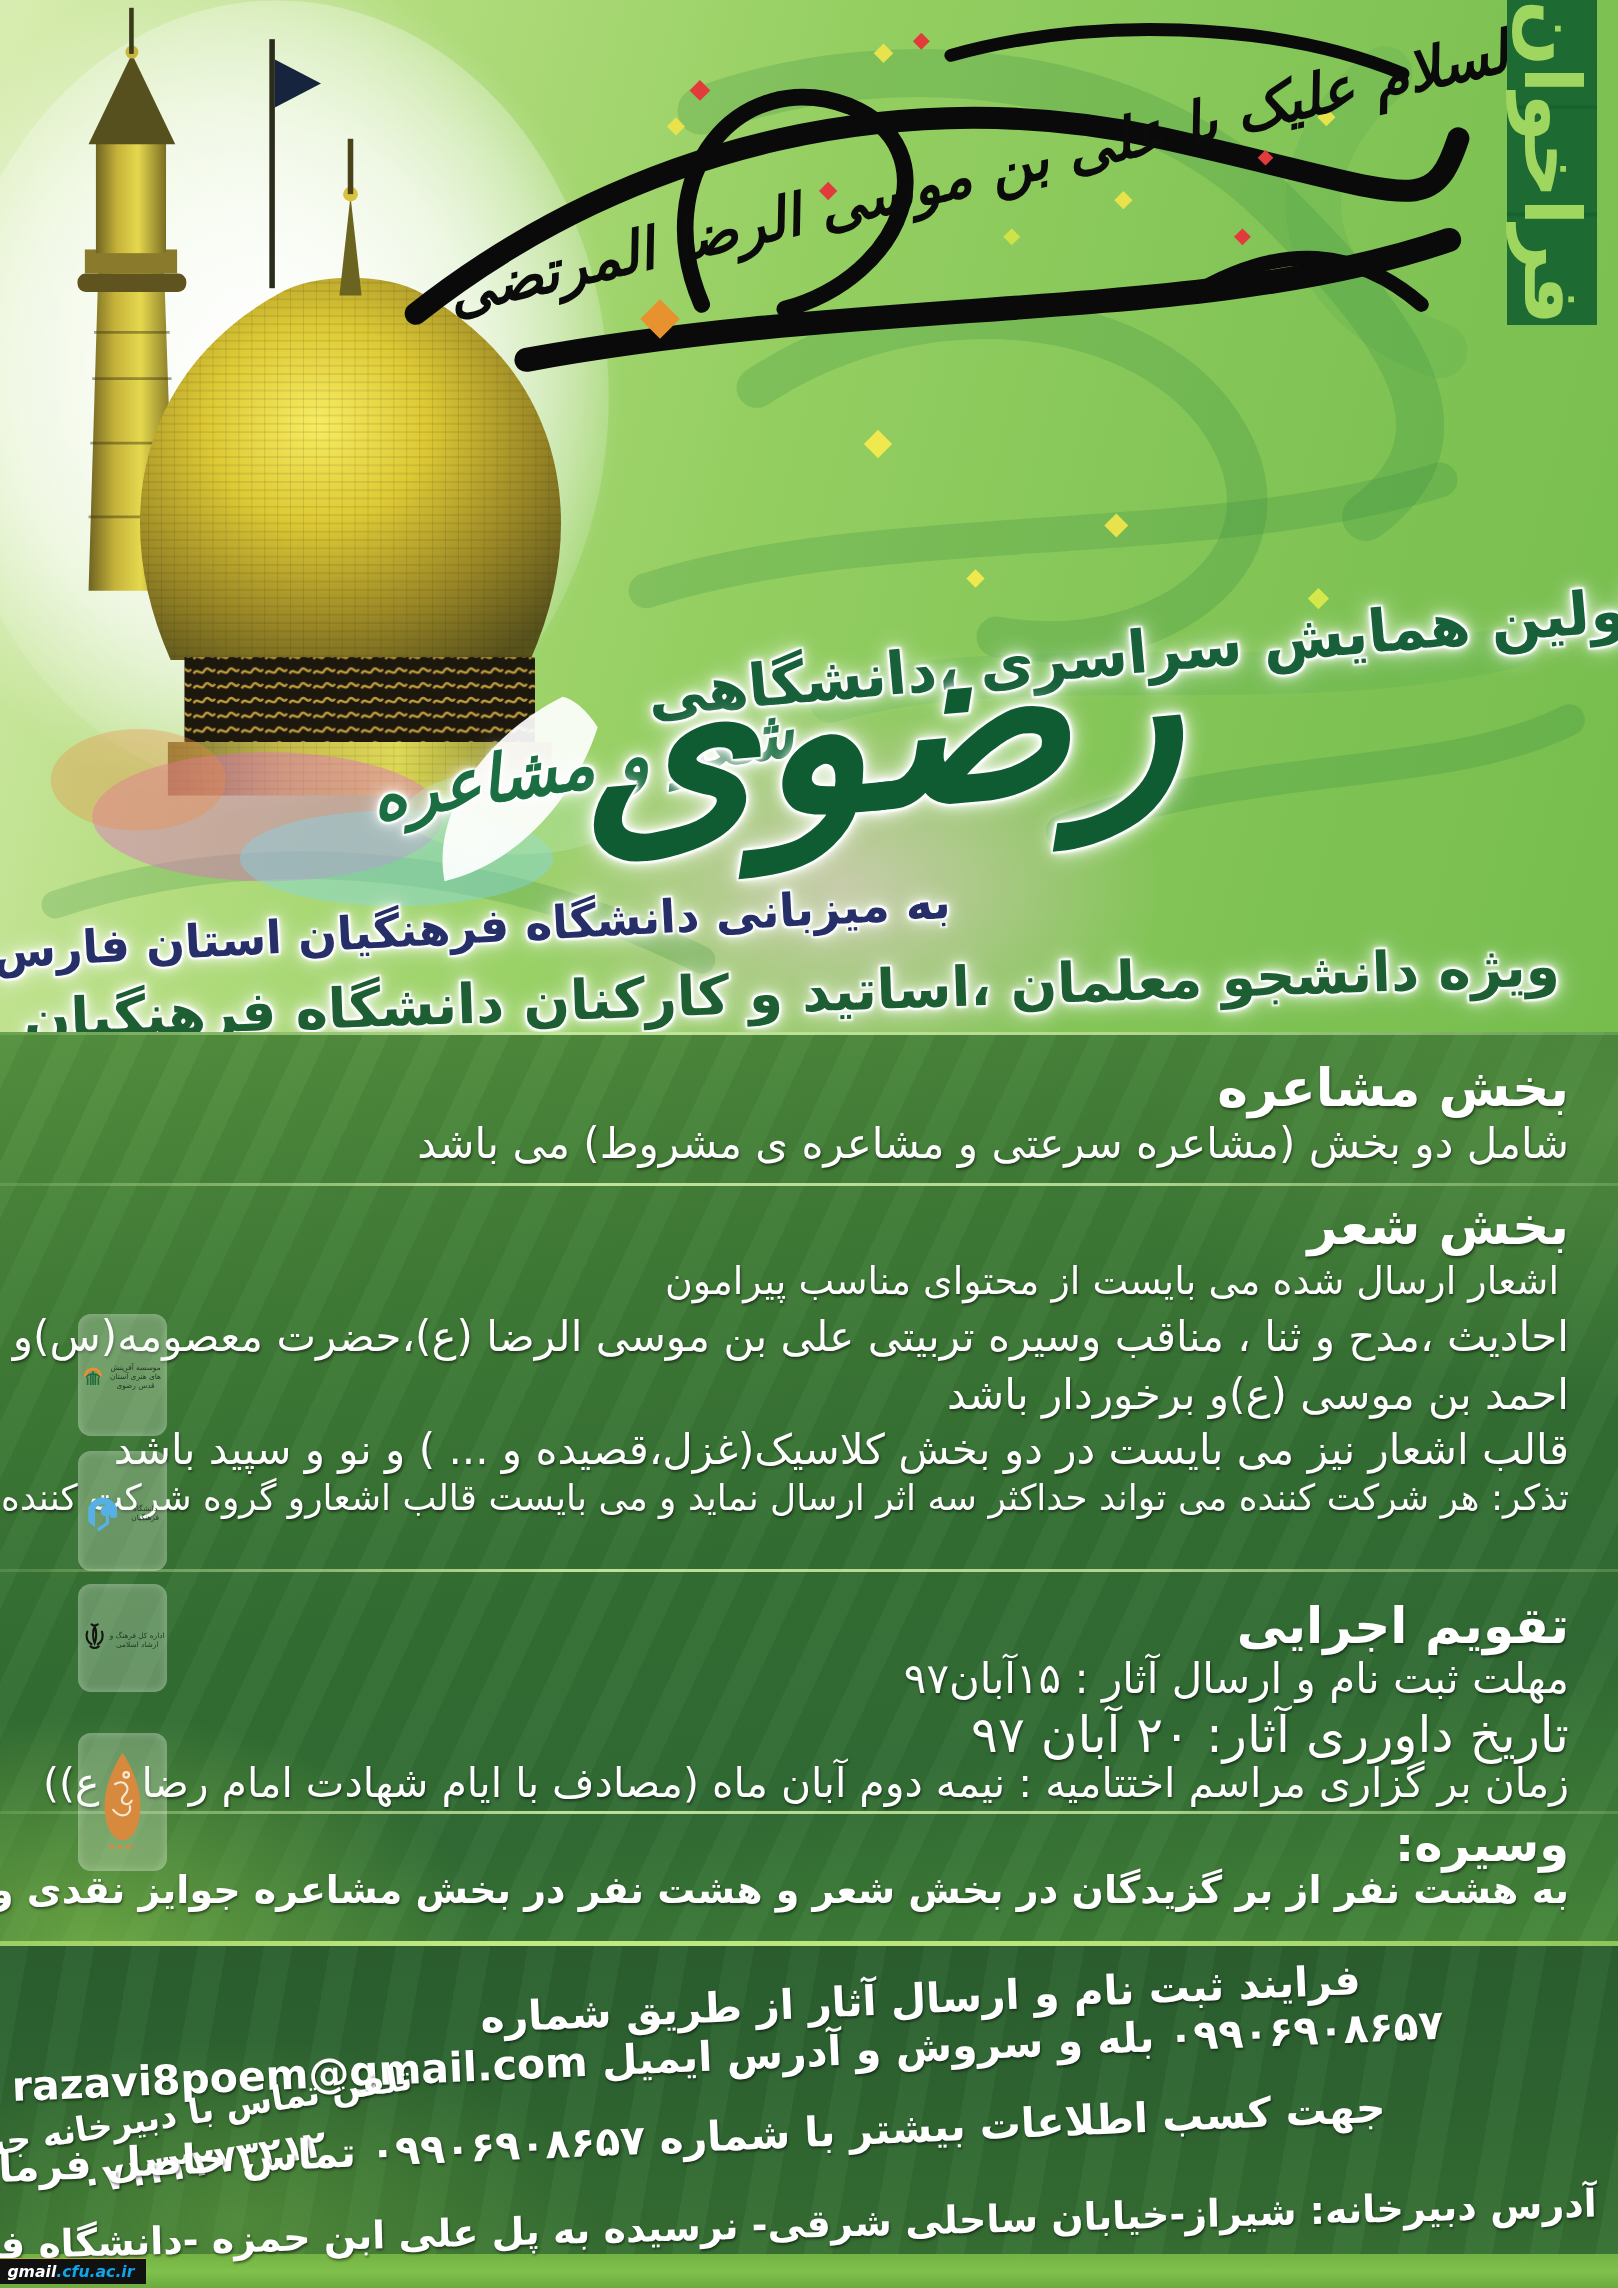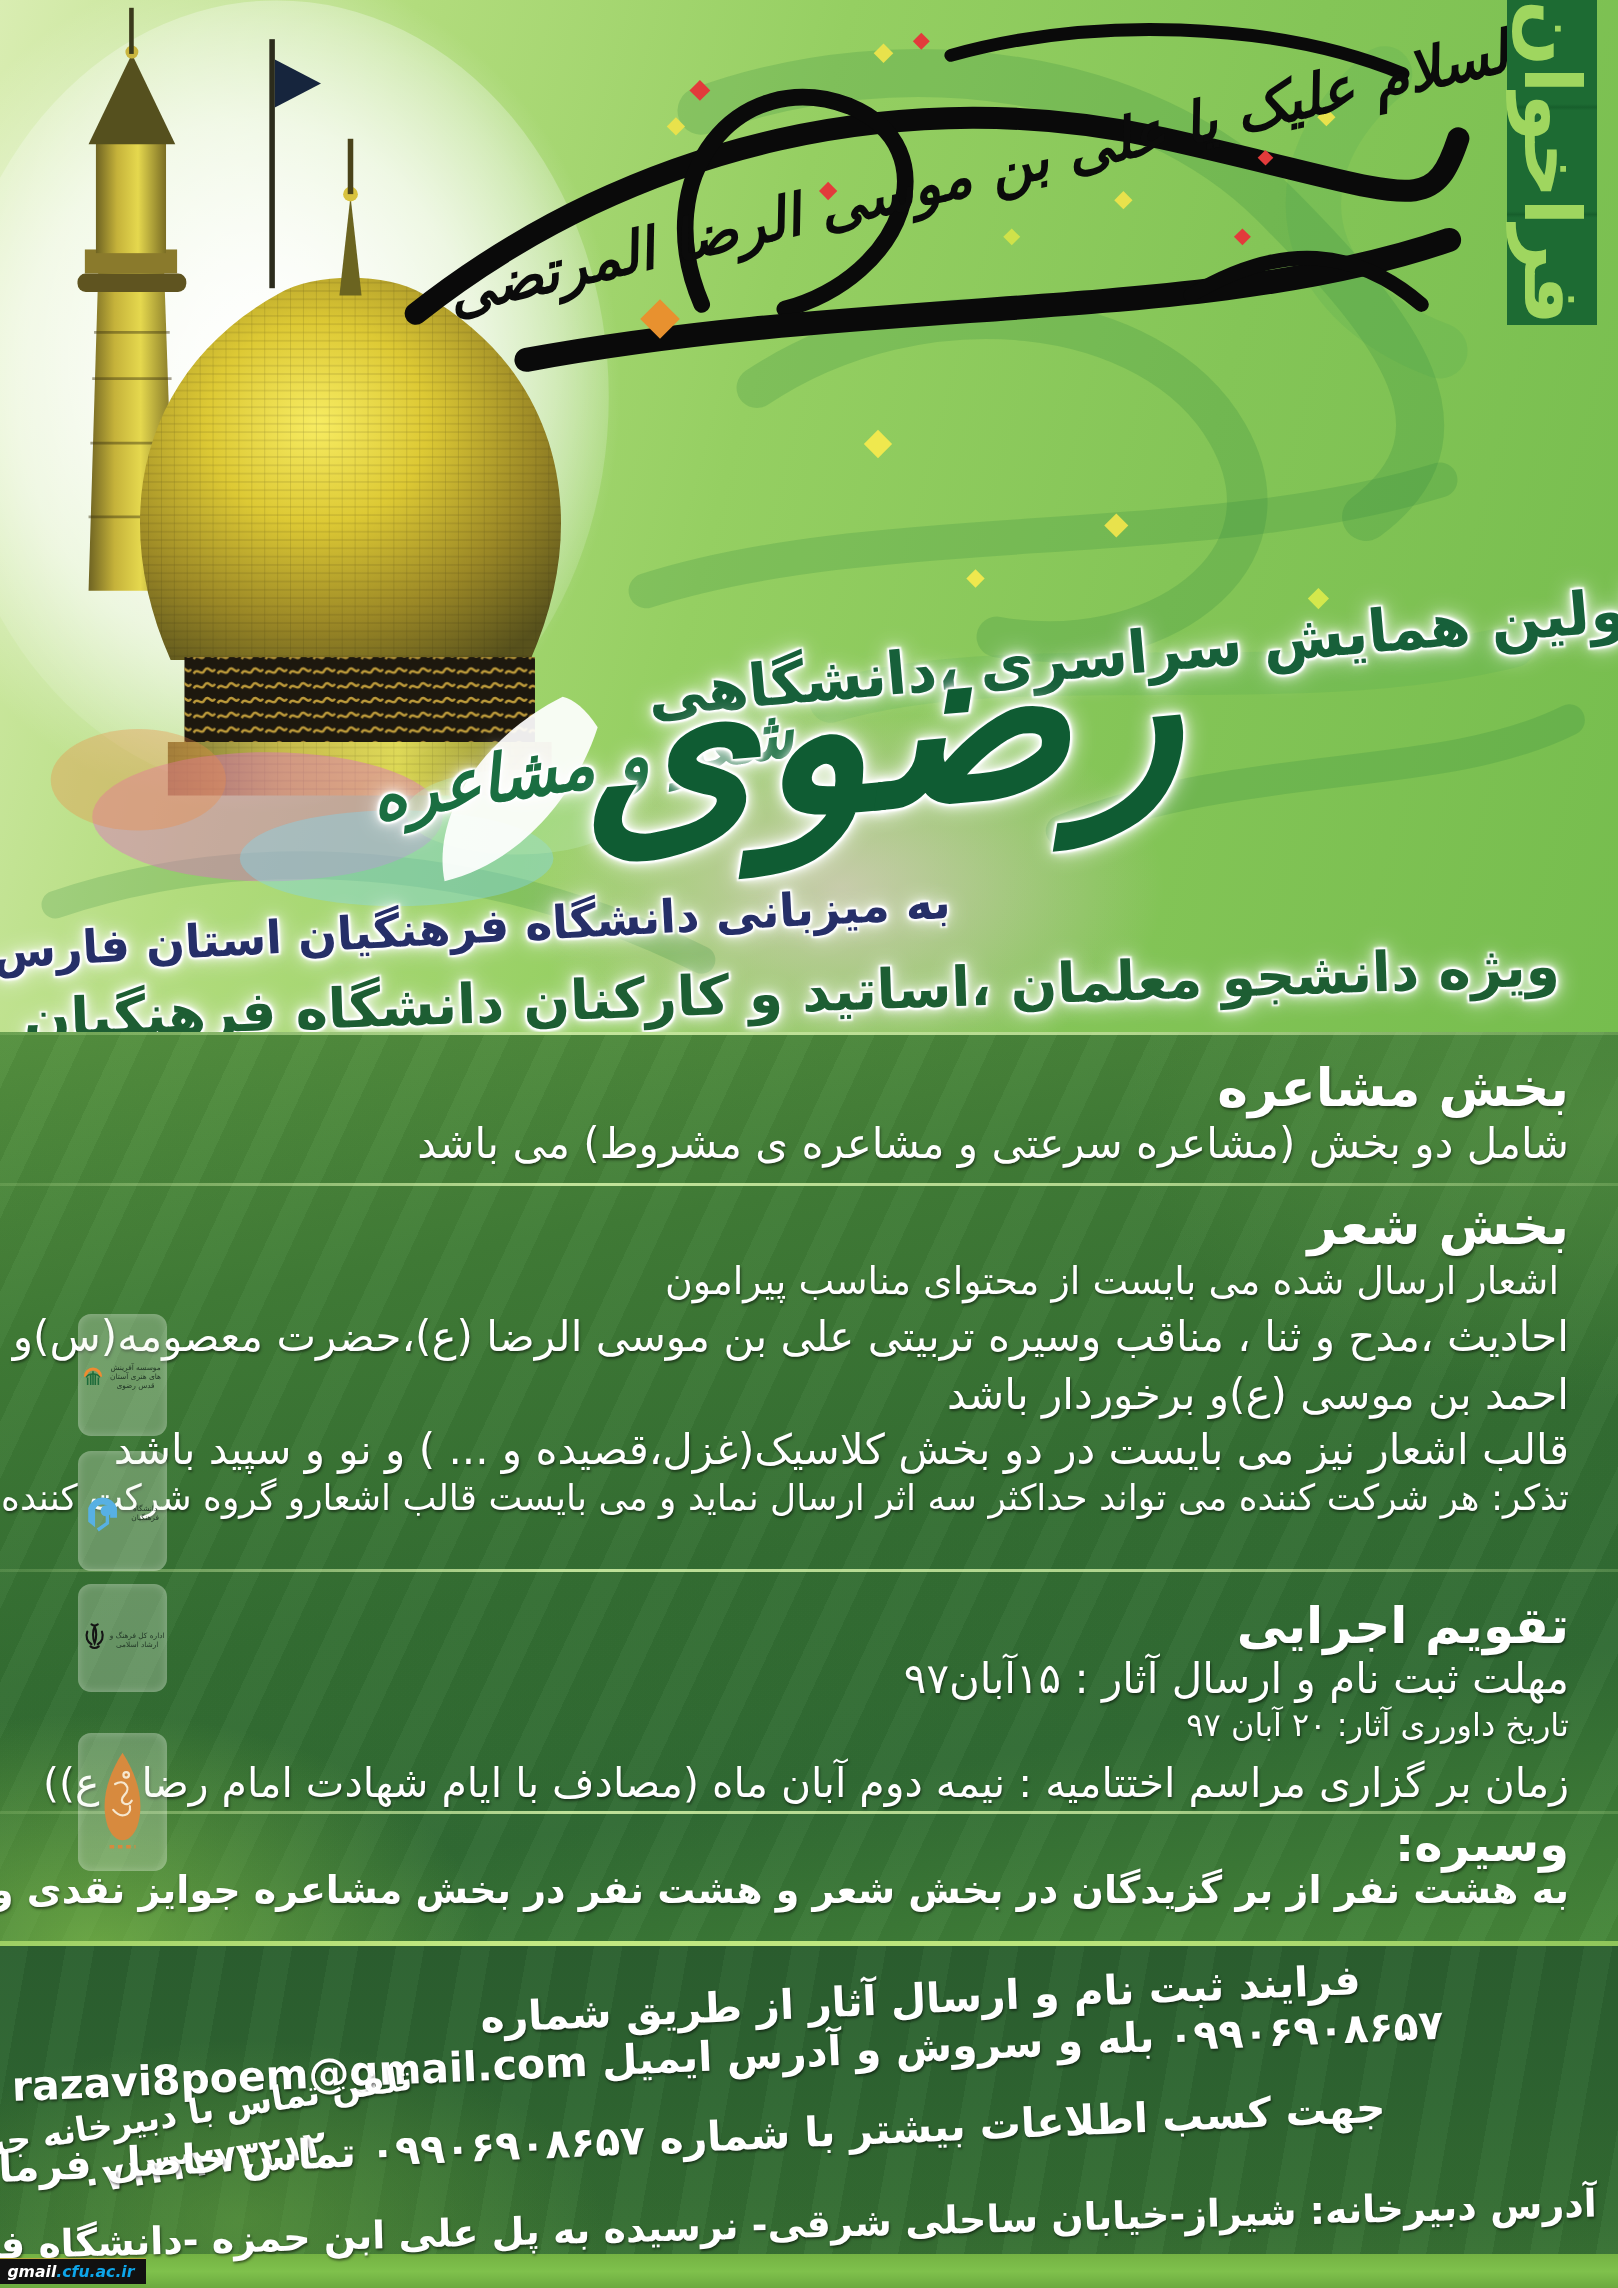--- a/index.html
+++ b/index.html
@@ -225,21 +225,21 @@
 
   <div class="bline bheading rtl" style="top:1196px;right:50px;font-size:52px;">بخش شعر</div>
   <div class="bline rtl" style="top:1259px;right:60px;font-size:38px;">اشعار ارسال شده  می بایست از محتوای مناسب پیرامون</div>
   <div class="bline rtl" style="top:1312px;right:50px;font-size:42px;">احادیث ،مدح و ثنا ، مناقب وسیره تربیتی علی بن موسی الرضا (ع)،حضرت معصومه(س)و</div>
   <div class="bline rtl" style="top:1425px;right:50px;font-size:42px;">قالب اشعار نیز می بایست در دو بخش کلاسیک(غزل،قصیده و ... ) و نو و سپید باشد</div>
   <div class="bline rtl" style="top:1370px;right:50px;font-size:42px;">احمد بن موسی (ع)و برخوردار باشد</div>
   <div class="bline rtl" style="top:1477px;right:50px;font-size:36px;">تذکر: هر شرکت کننده می تواند حداکثر سه اثر ارسال نماید و می بایست قالب اشعارو گروه شرکت کننده</div>
 
   <div class="bline bheading rtl" style="top:1597px;right:50px;font-size:50px;">تقویم اجرایی</div>
   <div class="bline rtl" style="top:1654px;right:50px;font-size:42px;">مهلت ثبت نام و ارسال آثار : ۱۵آبان۹۷</div>
-  <div class="bline rtl" style="top:1706px;right:50px;font-size:32px;">تاریخ داورری آثار: ۲۰ آبان ۹۷</div>
+  <div class="bline rtl" style="top:1706px;right:50px;font-size:50px;">تاریخ داورری آثار: ۲۰ آبان ۹۷</div>
   <div class="bline rtl" style="top:1759px;right:50px;font-size:41px;">زمان بر گزاری مراسم اختتامیه : نیمه دوم آبان ماه  (مصادف با ایام شهادت امام رضا ( ع))</div>
 
   <div class="bline bheading rtl" style="top:1816px;right:50px;font-size:48px;">وسیره:</div>
   <div class="bline bheading rtl" style="top:1868px;right:50px;font-size:38px;">به هشت نفر از بر گزیدگان در بخش شعر و هشت نفر در بخش مشاعره جوایز نقدی و غیر نقدی نفیسی اهدا خواهد شد</div>
 
   <div class="logo-card" style="top:1314px;height:122px;">
     <svg width="63" height="57" viewBox="0 0 68 62">
       <path d="M10 34 A24 24 0 0 1 58 34 L50 34 A16 16 0 0 0 18 34 Z" fill="#ef8b31"></path>
       <path d="M20 56 V36 M28 56 V30 M34 56 V24 C34 20 34 20 34 24 M40 56 V30 M48 56 V36" stroke="#1d6b3a" stroke-width="4" fill="none"></path>
       <path d="M16 36 C22 24, 46 24, 52 36" stroke="#1d6b3a" stroke-width="3.5" fill="none"></path>

